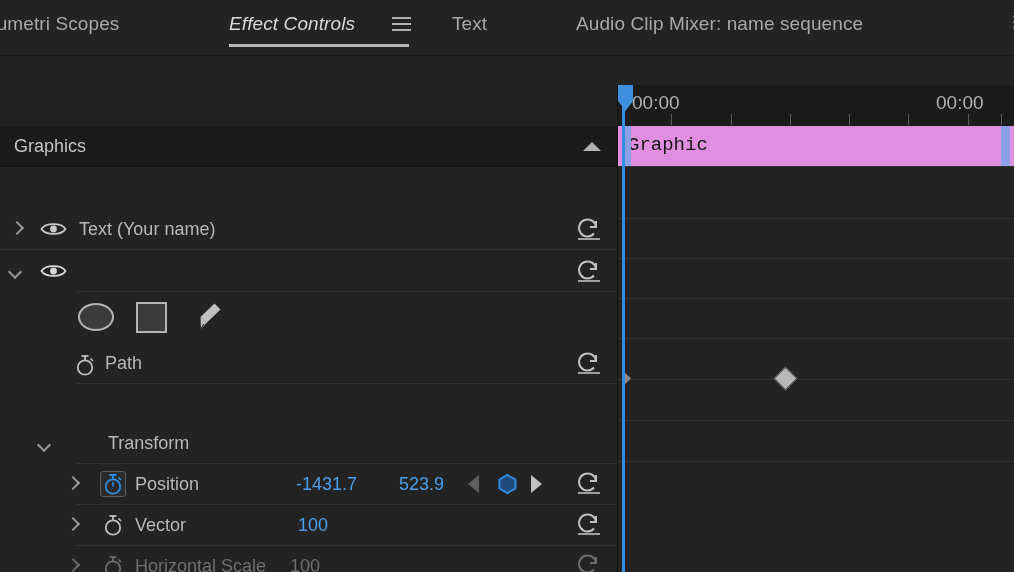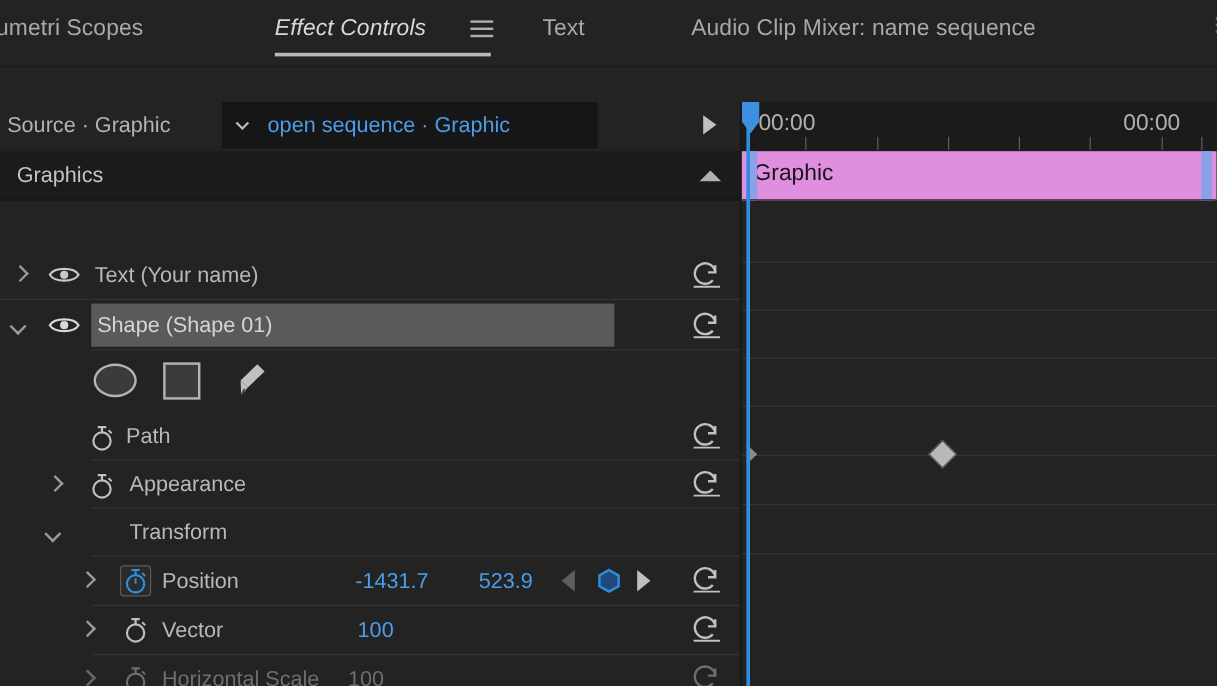--- a/index.html
+++ b/index.html
@@ -280,20 +280,21 @@
     top: 7px;
     font-size: 19px;
     color: #b0b0b0;
     white-space: nowrap;
   }
   .clipbar {
     position: absolute;
     left: 0; top: 41px;
     width: 396px; height: 41px;
     background: #e08fe0;
+    font-family: Liberation Mono, monospace;
   }
   .clipbar .name {
     position: absolute;
     left: 10px; top: 8px;
     font-size: 19px;
     color: #161616;
     white-space: nowrap;
   }
   .clip-handle {
     position: absolute;
@@ -354,30 +355,20 @@
     </div>
     <div class="tab" style="left:452px;">
       <span>Text</span>
     </div>
     <div class="tab" style="left:576px;">
       <span>Audio Clip Mixer: name sequence</span>
     </div>
     <div class="edge-dots">⋮</div>
   </div>
 
-  <div class="srcbar">
-    <div class="src-label">Source · Graphic</div>
-    <div class="src-dropdown">
-      <svg class="src-chevron" viewBox="0 0 16 16">
-        <path d="M3 6 L8 11 L13 6" fill="none" stroke="#c0c0c0" stroke-width="1.8"></path>
-      </svg>
-      <div class="src-seq">open sequence · Graphic</div>
-    </div>
-    <div class="src-play"></div>
-  </div>
 
   <div class="params">
 
     <div class="grp-header" style="top:0;">
       <div class="title">Graphics</div>
       <div class="grp-collapse"></div>
     </div>
 
 
     <div class="row" style="top:82px; height:42px;">
@@ -394,23 +385,20 @@
       </svg>
       <div class="sep" style="left:0; width:617px;"></div>
     </div>
 
     <div class="row" style="top:124px; height:42px;">
       <div class="disc open" style="left:9px; top:14px;"></div>
       <svg class="eye" style="left:40px; top:12px;" width="27" height="18" viewBox="0 0 27 18">
         <path d="M1.5 9 C5.5 2.5, 21.5 2.5, 25.5 9 C21.5 15.5, 5.5 15.5, 1.5 9 Z" fill="none" stroke="#d8d8d8" stroke-width="1.8"></path>
         <circle cx="13.5" cy="9" r="3.4" fill="#d8d8d8"></circle>
       </svg>
-      <div class="sel-highlight" style="left:76px; top:3px; width:436px; height:36px;">
-        <div class="label" style="left:5px; top:8px;">Shape (Shape 01)</div>
-      </div>
       <svg class="reset" style="left:574px; top:10px;" width="29" height="24" viewBox="0 0 29 24">
         <path d="M22 3 L22 9 L16 9" fill="none" stroke="#c0c0c0" stroke-width="2"></path>
         <path d="M22 9 A8.5 8.5 0 1 0 20 15.5" fill="none" stroke="#c0c0c0" stroke-width="2"></path>
         <line x1="4" y1="21" x2="26" y2="21" stroke="#c0c0c0" stroke-width="1.6"></line>
       </svg>
       <div class="sep" style="left:76px; width:541px;"></div>
     </div>
 
     <div class="row" style="top:166px; height:52px;">
       <div class="tool tool-ellipse" style="left:78px; top:11px;"></div>
@@ -431,36 +419,20 @@
       </svg>
       <div class="label" style="left:105px; top:9px;text-align:center;">Path</div>
       <svg class="reset" style="left:574px; top:8px;" width="29" height="24" viewBox="0 0 29 24">
         <path d="M22 3 L22 9 L16 9" fill="none" stroke="#c0c0c0" stroke-width="2"></path>
         <path d="M22 9 A8.5 8.5 0 1 0 20 15.5" fill="none" stroke="#c0c0c0" stroke-width="2"></path>
         <line x1="4" y1="21" x2="26" y2="21" stroke="#c0c0c0" stroke-width="1.6"></line>
       </svg>
       <div class="sep" style="left:76px; width:541px;"></div>
     </div>
 
-    <div class="row" style="top:258px; height:40px;">
-      <div class="disc" style="left:38px; top:13px;"></div>
-      <svg class="sw" style="left:73px; top:9px;" width="24" height="24" viewBox="0 0 24 24">
-        <circle cx="12" cy="14.5" r="7.2" fill="none" stroke="#c0c0c0" stroke-width="1.8"></circle>
-        <line x1="12" y1="7.3" x2="12" y2="3" stroke="#c0c0c0" stroke-width="1.8"></line>
-        <line x1="8.5" y1="3" x2="15.5" y2="3" stroke="#c0c0c0" stroke-width="1.8"></line>
-        <line x1="17.5" y1="5.5" x2="20" y2="8" stroke="#c0c0c0" stroke-width="1.6"></line>
-      </svg>
-      <div class="label" style="left:108px; top:9px;">Appearance</div>
-      <svg class="reset" style="left:574px; top:8px;" width="29" height="24" viewBox="0 0 29 24">
-        <path d="M22 3 L22 9 L16 9" fill="none" stroke="#c0c0c0" stroke-width="2"></path>
-        <path d="M22 9 A8.5 8.5 0 1 0 20 15.5" fill="none" stroke="#c0c0c0" stroke-width="2"></path>
-        <line x1="4" y1="21" x2="26" y2="21" stroke="#c0c0c0" stroke-width="1.6"></line>
-      </svg>
-      <div class="sep" style="left:76px; width:541px;"></div>
-    </div>
 
     <div class="row" style="top:298px; height:40px;">
       <div class="disc open" style="left:38px; top:13px;"></div>
       <div class="label" style="left:108px; top:9px;">Transform</div>
       <div class="sep" style="left:76px; width:541px;"></div>
     </div>
 
     <div class="row" style="top:338px; height:41px;">
       <div class="disc" style="left:65px; top:13px;"></div>
       <svg class="sw active-box" style="left:100px; top:7px;" width="24" height="24" viewBox="0 0 24 24">

